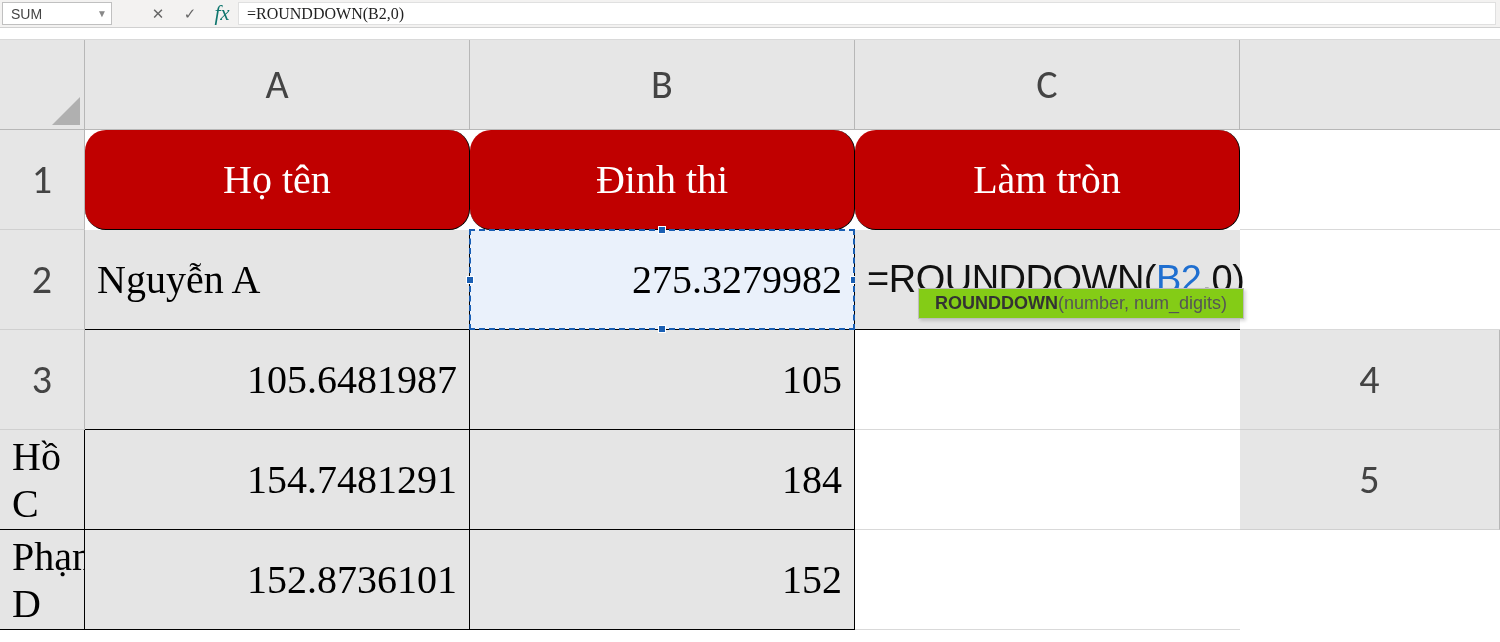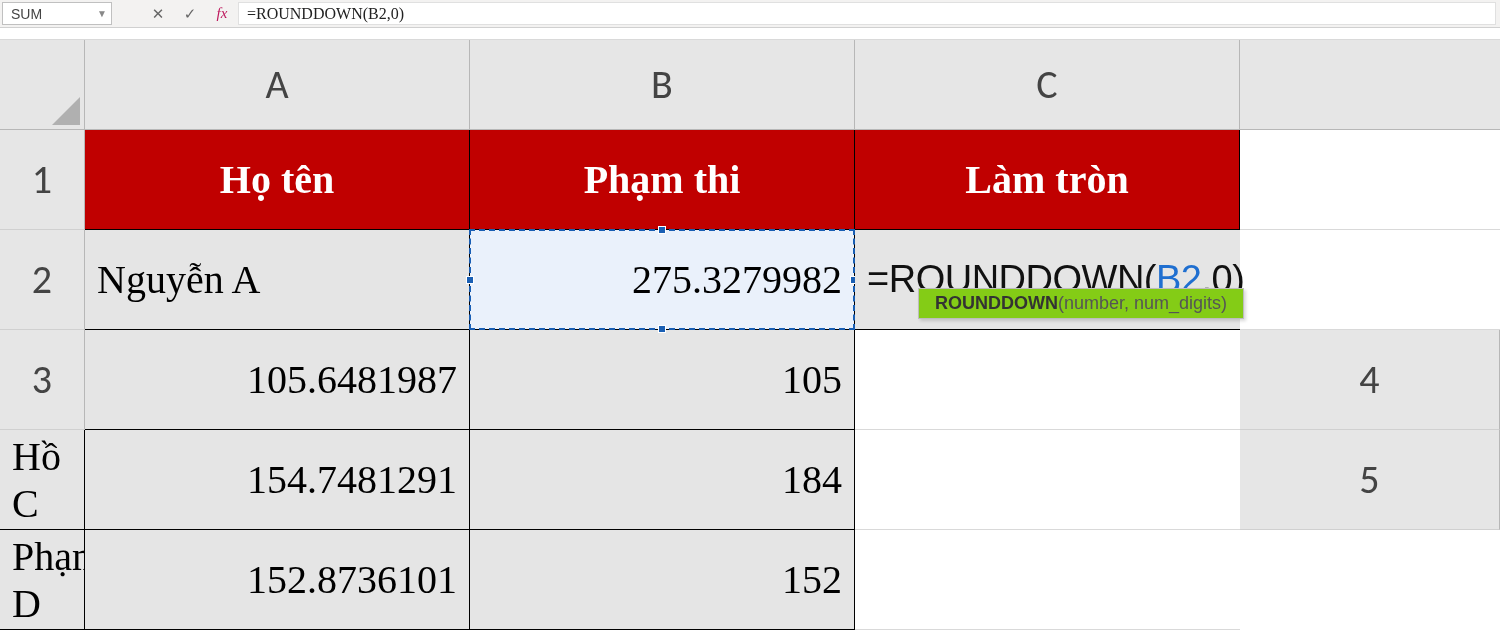--- a/index.html
+++ b/index.html
@@ -39,21 +39,21 @@
   .fb-sep { width: 30px; }
   .fb-btn {
     width: 32px;
     display: flex;
     align-items: center;
     justify-content: center;
     color: #666;
     font-size: 15px;
     cursor: pointer;
   }
-  .fb-btn.fx { font-style: italic; font-family: "Times New Roman", serif; font-size: 15px; color:#be185d; }
+  .fb-btn.fx { font-style: italic; font-family: "Times New Roman", serif; font-size: 21px; color:#0f766e; }
   .formula-input {
     flex: 1;
     display: flex;
     align-items: center;
     padding: 0 8px;
     background: #ffffff;
     border: 1px solid #e0e0e0;
     color: #222;
     font-size: 16px;
     margin: 2px 4px 2px 0;
@@ -113,25 +113,26 @@
     padding: 0 12px;
     font-size: 40px;
     font-family: "Times New Roman", serif;
     color: #000;
     background: #e5e5e5;
   }
   .cell.extraD { border-right: none; border-bottom: 1px solid #d9d9d9; background:#fff; }
   .hdrcell {
     background: #C00000;
     color: #fff;
-    font-weight: bold;
+    font-weight: normal;
     justify-content: center;
     border-right: 1px solid #000;
     border-bottom: 1px solid #000;
     font-family: "Times New Roman", serif;
+    border-radius: 21px;
   }
   .num { justify-content: flex-end; }
 
   
   .sel-b2 {
     position: relative;
     background: #eaf1fb;
   }
   .sel-b2::before {
     content: "";
@@ -209,21 +210,21 @@
 <div class="grid">
 
   <div class="corner"></div>
   <div class="colhdr">A</div>
   <div class="colhdr">B</div>
   <div class="colhdr">C</div>
   <div class="colhdr last"></div>
 
   <div class="rowhdr">1</div>
   <div class="cell hdrcell">Họ tên</div>
-  <div class="cell hdrcell">Phạm thi</div>
+  <div class="cell hdrcell">Đinh thi</div>
   <div class="cell hdrcell">Làm tròn</div>
   <div class="cell extraD"></div>
 
   <div class="rowhdr">2</div>
   <div class="cell">Nguyễn A</div>
   <div class="cell num sel-b2">
     <span>275.3279982</span>
     <span class="handle h-tl"></span>
     <span class="handle h-bl"></span>
     <span class="handle h-lt"></span>

